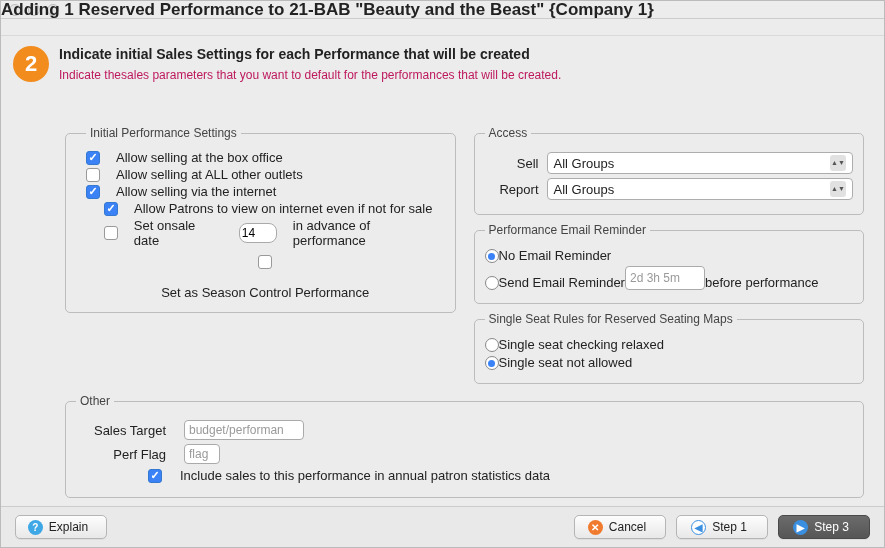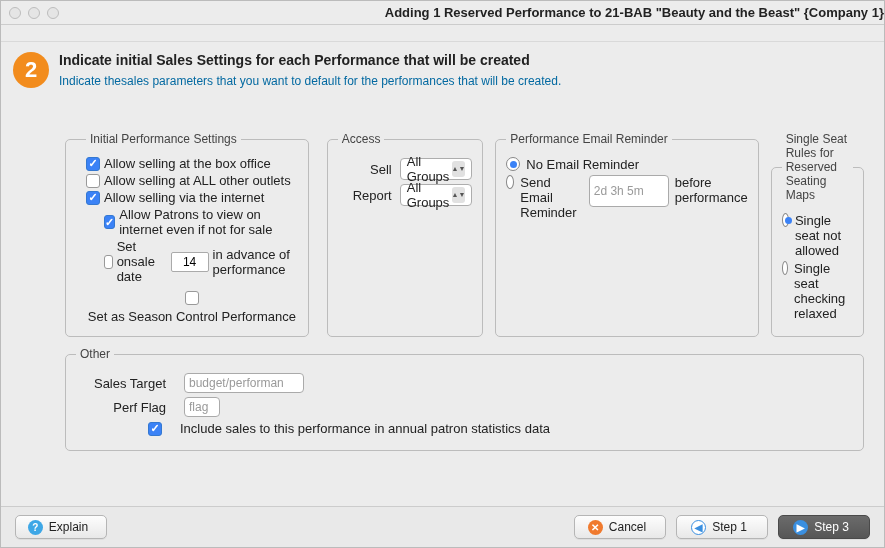--- a/index.html
+++ b/index.html
@@ -27,94 +27,94 @@
     align-items: center;
     padding: 0 8px;
     position: relative;
   }
   .traffic { display:flex; gap:7px; margin-right:10px;}
   .traffic span {
     width: 12px; height: 12px; border-radius: 50%;
     background: #e5e5e5; border:1px solid #bdbdbd;
   }
   .title {
-    position:absolute; left:0; right:0; text-align:right;
-    font-weight: 600; font-size: 13px;
+    position:absolute; left:0; right:0; text-align:left;
+    font-weight: 600; font-size: 17px;
     pointer-events:none;
   }
   .thin-separator { height:1px; background:#d9d9d9; margin-top:16px;}
   .header-row {
     display:flex; align-items:flex-start;
     padding: 10px 12px 4px 12px;
   }
   .step-badge {
     width: 36px; height:36px; border-radius:50%;
     background:#f28c1d; color:#fff; font-weight:700; font-size:22px;
     display:flex; align-items:center; justify-content:center;
     margin-right:10px; flex-shrink:0;
   }
   .header-text h2 {
     margin:0 0 6px 0; font-size:14px; font-weight:700;
   }
   .header-text p {
-    margin:0; font-size:12px; color:#0369a1;
+    margin:0; font-size:12px; color:#be185d;
   }
   .content {
     flex:1;
     padding: 40px 18px 8px 62px;
     display:flex; flex-direction:column;
   }
   .top-groups { display:flex; gap:14px; }
   fieldset {
     border:1px solid #bcbcbc;
     border-radius:5px;
     padding: 8px 10px 10px 10px;
     margin-top:0;
     position:relative;
   }
   legend { font-size:12px; padding:0 4px; color:#444;}
   .left-col { flex:1; display:flex; flex-direction:column; gap:10px;}
-  .right-col { flex:1; display:flex; flex-direction:row; gap:8px;}
+  .right-col { flex:1; display:flex; flex-direction:column; gap:8px;}
   .ips { min-height: 170px; padding-left: 20px;}
-  .chk-row { display:flex; align-items:center; gap:4px; margin:2px 0; font-size:13px;}
+  .chk-row { display:flex; align-items:center; gap:16px; margin:2px 0; font-size:13px;}
   .chk {
     width:14px; height:14px; border:1px solid #999; border-radius:3px;
     background:#fff; display:inline-flex; align-items:center; justify-content:center;
     font-size:11px; color:#fff; cursor:pointer;
   }
   .chk.checked { background:#3b82f6; border-color:#3478d1;}
   .chk.checked::after { content:"✓"; font-weight:700; line-height:1;}
   .indent1 { margin-left:18px;}
   input.small {
-    width:38px; height:20px; border:1px solid #aaa; border-radius:2px;
-    background:#fff; font-size:12px; text-align:center;
+    width:38px; height:20px; border:1px solid #aaa; border-radius:8px;
+    background:#fff; font-size:12px; 
   }
   .access-row { display:flex; align-items:center; margin:4px 0; gap:8px;}
   .access-label { width:54px; text-align:right; font-size:13px;}
   .select {
     flex:1; height:22px; border:1px solid #adadad; border-radius:4px;
     background:#fff; padding:0 6px; display:flex; align-items:center;
     justify-content:space-between; font-size:13px; cursor:pointer;
   }
   .select .arrows {
     width:16px; height:16px; background:#e1e1e1; border-radius:3px;
     display:flex; flex-direction:column; align-items:center; justify-content:center;
     font-size:7px; line-height:6px; color:#555;
   }
-  .radio-row { display:flex; align-items:flex-start; gap:6px; margin:3px 0; font-size:13px;}
+  .radio-row { display:flex; align-items:flex-end; margin:3px 0; font-size:13px;}
   .radio {
     width:14px; height:14px; border:1px solid #888; border-radius:50%;
     background:#fff; display:inline-block; position:relative; cursor:pointer;
   }
   .radio.checked::after {
     content:""; position:absolute; width:7px; height:7px; border-radius:50%;
     background:#3b82f6; top:2.5px; left:2.5px;
   }
   input.duration {
-    width:80px; height:32px; border:1px solid #aaa; border-radius:4px;
+    width:80px; height:24px; border:1px solid #aaa; border-radius:4px;
     background:#fff; font-size:12px; padding:0 4px;
   }
   .other-fs { margin-top:10px;}
   .other-grid .row { display:flex; align-items:center; margin:4px 0; gap:18px;}
   .other-grid .lbl { width:90px; text-align:right; font-size:13px;}
   input.text {
     height:20px; border:1px solid #aaa; border-radius:4px;
     background:#fff; font-size:12px; padding:8px 4px; color:#737373;
   }
   .button-bar {
@@ -235,26 +235,26 @@
             <span class="radio"></span>
             <span>Send Email Reminder</span>
             <input class="duration" placeholder="2d 3h 5m" style="">
             <span>before performance</span>
           </div>
         </fieldset>
 
         <fieldset>
           <legend>Single Seat Rules for Reserved Seating Maps</legend>
           <div class="radio-row">
+            <span class="radio"></span>
+            <span>Single seat checking relaxed</span>
+          </div>
+          <div class="radio-row">
             <span class="radio checked"></span>
             <span>Single seat not allowed</span>
-          </div>
-          <div class="radio-row">
-            <span class="radio"></span>
-            <span>Single seat checking relaxed</span>
           </div>
         </fieldset>
       </div>
     </div>
 
     <fieldset class="other-fs">
       <legend>Other</legend>
       <div class="other-grid">
         <div class="row">
           <div class="lbl">Sales Target</div>

